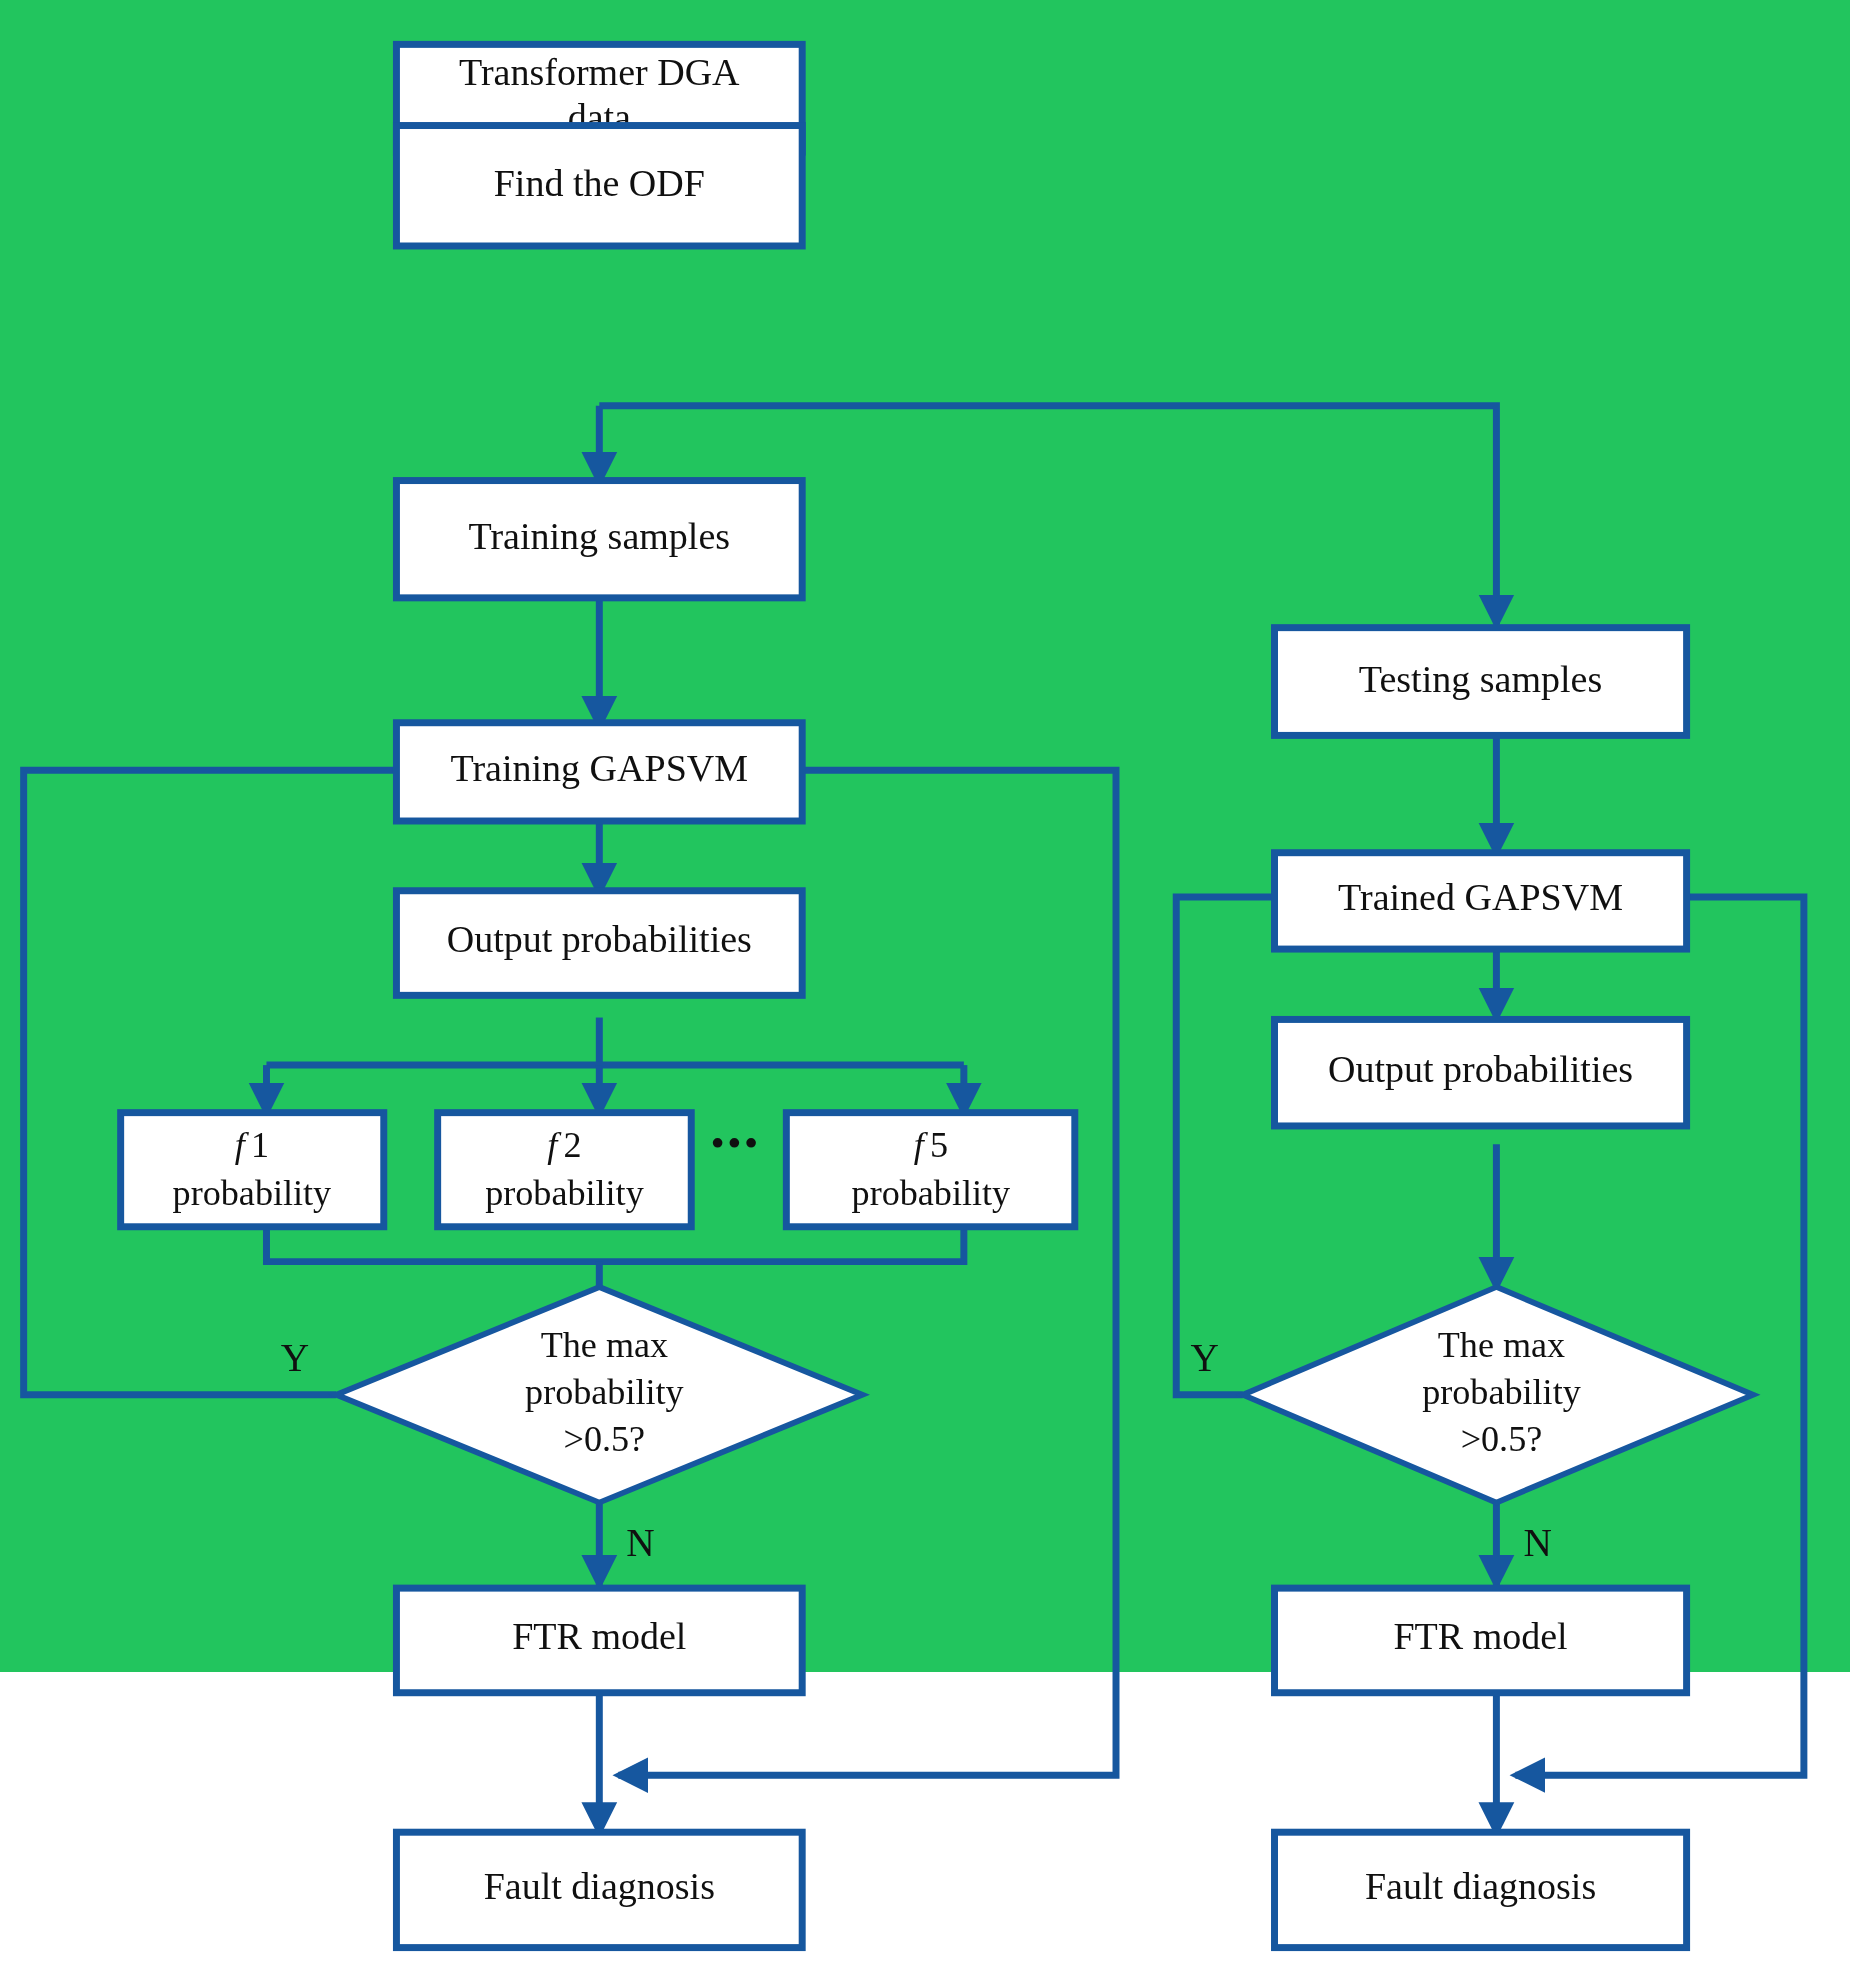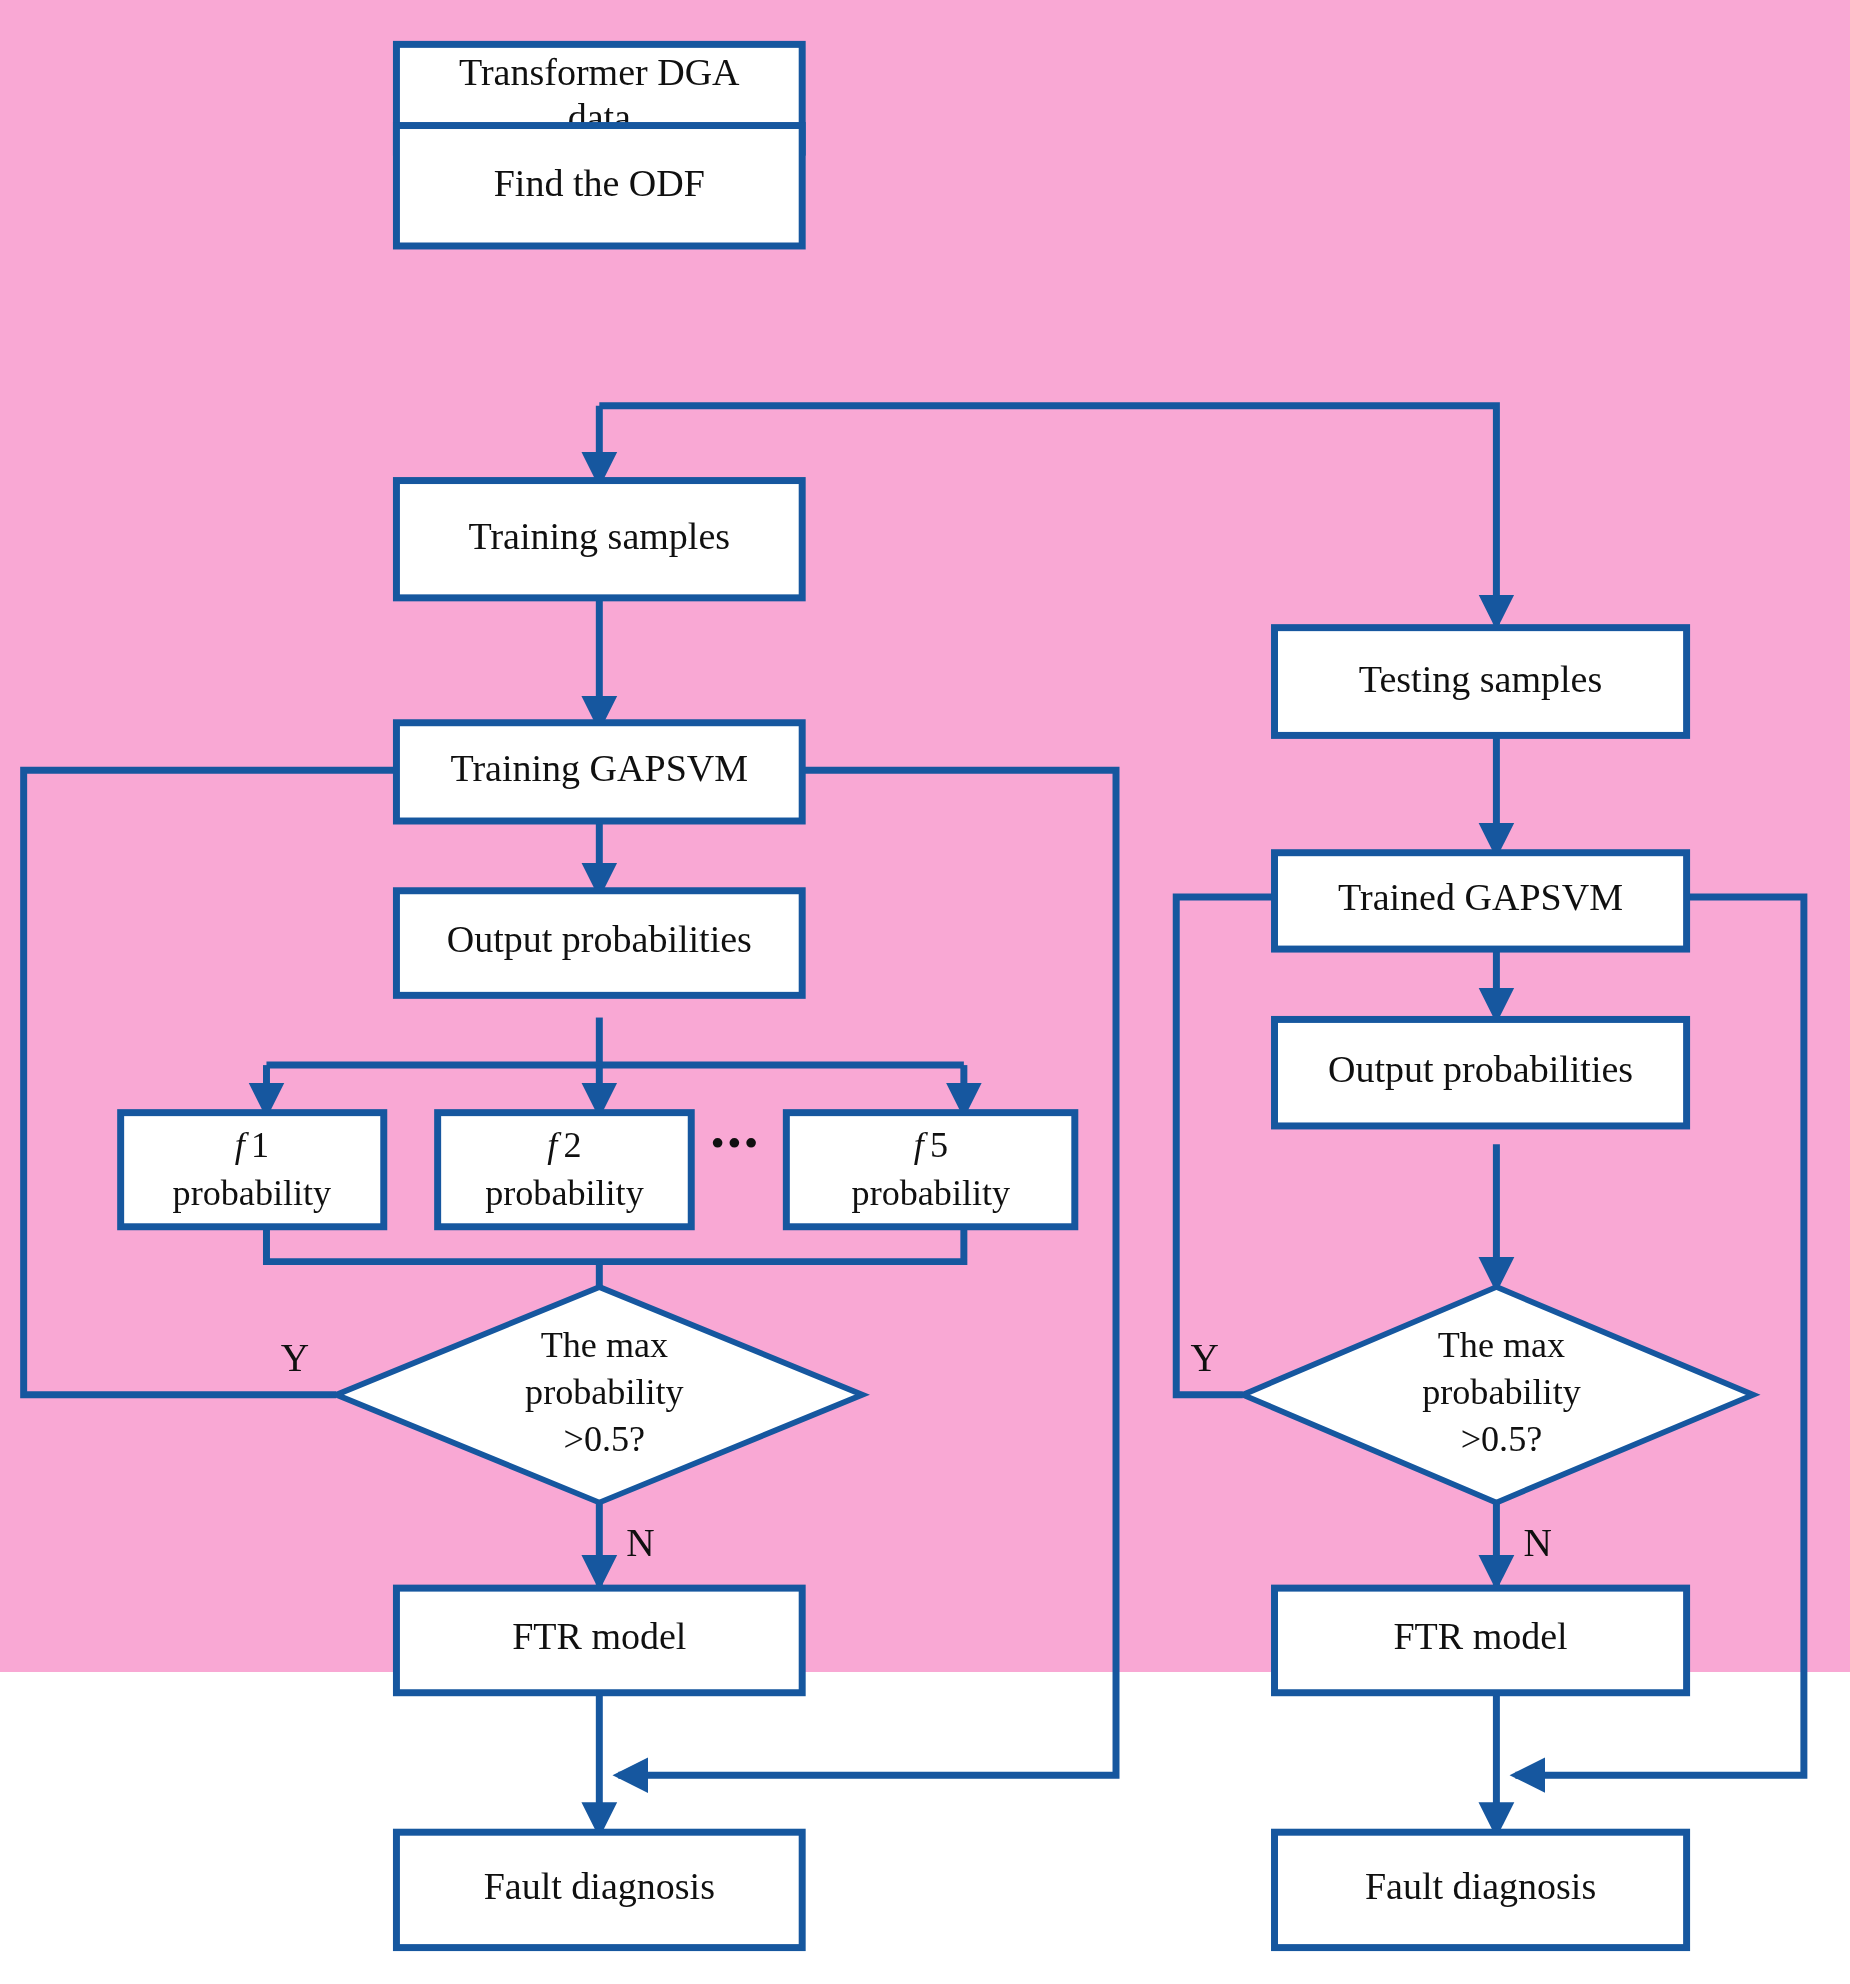--- a/index.html
+++ b/index.html
@@ -10,21 +10,21 @@
   body {
     width: 1851px;
     height: 1985px;
     font-family: "Liberation Serif", "DejaVu Serif", serif;
     overflow: hidden;
   }
   #flowchart-root {
     position: relative;
     width: 1851px;
     height: 1672px;
-    background: #f9a8d4;
+    background: #22c55e;
   }
   svg#flow-svg {
     position: absolute;
     top: 0;
     left: 0;
     width: 1851px;
     height: 1985px;
     display: block;
   }
   .node-label {

